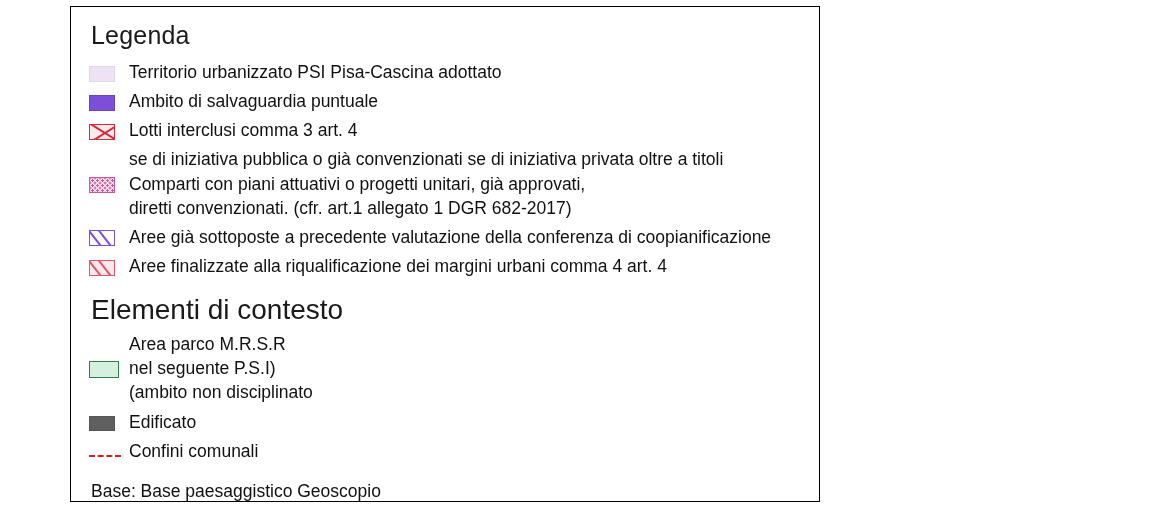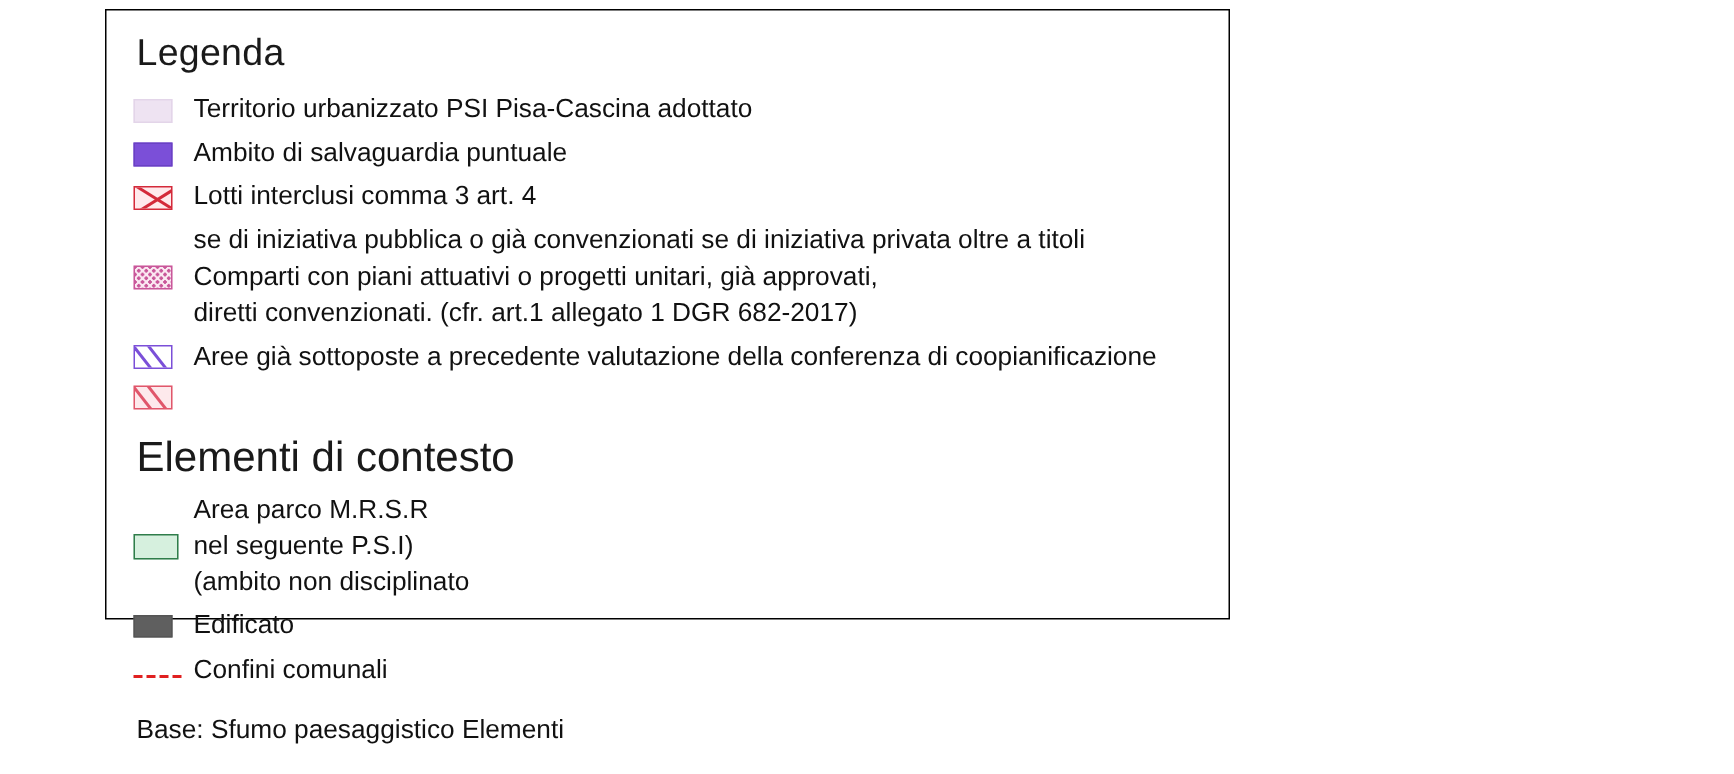--- a/index.html
+++ b/index.html
@@ -11,21 +11,21 @@
     width: 1156px;
     height: 516px;
     font-family: "Liberation Sans", sans-serif;
     overflow: hidden;
   }
   #legend-panel {
     position: absolute;
     left: 70px;
     top: 6px;
     width: 750px;
-    height: 407px;
+    height: 496px;
     border: 1.5px solid #000000;
     background: #ffffff;
     box-sizing: border-box;
   }
   .legend-inner {
     padding: 14px 18px 10px 18px;
   }
   .legend-title {
     font-size: 25px;
     color: #1a1a1a;
@@ -217,20 +217,23 @@
       </div>
       <div class="label">
         <span class="line">Aree già sottoposte a precedente valutazione della conferenza di coopianificazione</span>
       </div>
     </div>
 
     <div class="legend-row">
       <div class="swatch-cell">
         <span class="swatch sw-aree-riqualificazione"></span>
       </div>
+      <div class="label">
+        <span class="line">Aree finalizzate alla riqualificazione dei margini urbani comma 4 art. 4</span>
+      </div>
     </div>
 
     <h2 class="section-title">Elementi di contesto</h2>
 
     <div class="legend-row">
       <div class="swatch-cell">
         <span class="swatch sw-parco"></span>
       </div>
       <div class="label">
         <span class="line">Area parco M.R.S.R</span>
@@ -250,16 +253,16 @@
 
     <div class="legend-row">
       <div class="swatch-cell">
         <span class="sw-confini"></span>
       </div>
       <div class="label">
         <span class="line">Confini comunali</span>
       </div>
     </div>
 
-    <div class="base-note">Base: Sfumo paesaggistico Elementi</div>
+    <div class="base-note">Base: Base paesaggistico Geoscopio</div>
 
   </div>
 </div>
 
 </body></html>

